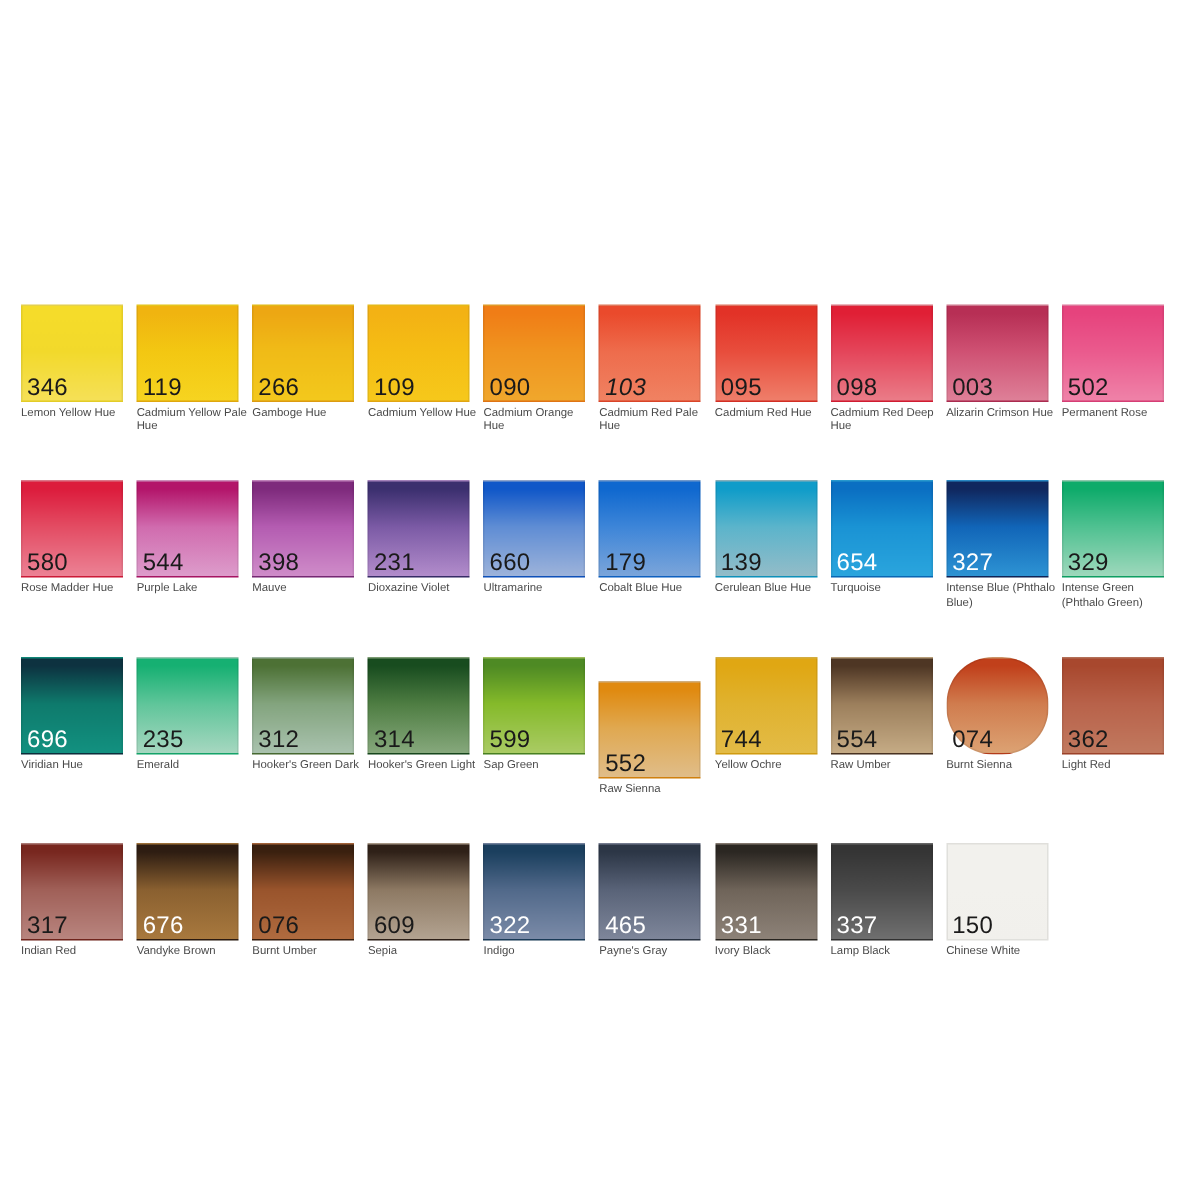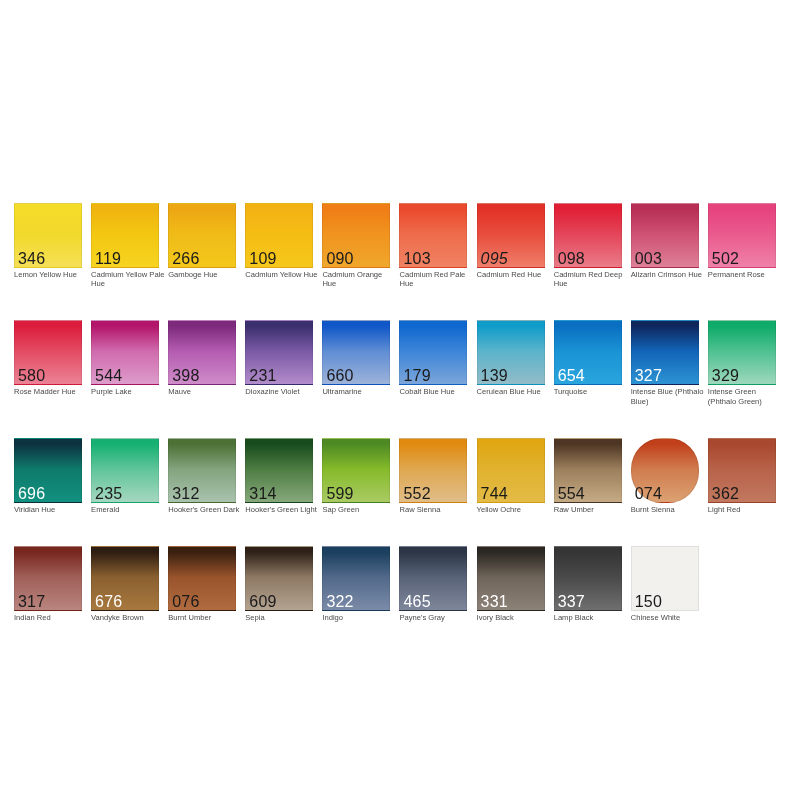--- a/index.html
+++ b/index.html
@@ -100,27 +100,27 @@
         </div>
         <div class="swatch-name">Cadmium Yellow Hue</div>
       </div>
       <div class="swatch-cell">
         <div class="swatch-chip" style="background: linear-gradient(rgb(240, 125, 22) 0%, rgb(240, 125, 22) 8%, rgb(240, 148, 31) 48%, rgb(240, 167, 44) 100%);">
           <div class="swatch-code">090</div>
         </div>
         <div class="swatch-name">Cadmium Orange Hue</div>
       </div>
       <div class="swatch-cell">
-        <div class="swatch-chip" style="background: linear-gradient(rgb(234, 74, 44) 0%, rgb(234, 74, 44) 8%, rgb(238, 108, 76) 48%, rgb(240, 130, 98) 100%);">
+        <div class="swatch-chip" style="background: linear-gradient(rgb(234, 74, 44) 0%, rgb(234, 74, 44) 8%, rgb(238, 108, 76) 48%, rgb(240, 130, 98) 100%); font-style: italic;">
           <div class="swatch-code">103</div>
         </div>
         <div class="swatch-name">Cadmium Red Pale Hue</div>
       </div>
       <div class="swatch-cell">
-        <div class="swatch-chip" style="background: linear-gradient(rgb(226, 50, 39) 0%, rgb(226, 50, 39) 8%, rgb(232, 77, 60) 48%, rgb(239, 126, 106) 100%); font-style: italic;">
+        <div class="swatch-chip" style="background: linear-gradient(rgb(226, 50, 39) 0%, rgb(226, 50, 39) 8%, rgb(232, 77, 60) 48%, rgb(239, 126, 106) 100%);">
           <div class="swatch-code">095</div>
         </div>
         <div class="swatch-name">Cadmium Red Hue</div>
       </div>
       <div class="swatch-cell">
         <div class="swatch-chip" style="background: linear-gradient(rgb(224, 31, 53) 0%, rgb(224, 31, 53) 8%, rgb(228, 69, 90) 48%, rgb(234, 124, 136) 100%);">
           <div class="swatch-code">098</div>
         </div>
         <div class="swatch-name">Cadmium Red Deep Hue</div>
       </div>
@@ -220,21 +220,21 @@
         </div>
         <div class="swatch-name">Hooker's Green Light</div>
       </div>
       <div class="swatch-cell">
         <div class="swatch-chip" style="background: linear-gradient(rgb(78, 138, 36) 0%, rgb(78, 138, 36) 8%, rgb(133, 186, 42) 48%, rgb(170, 203, 100) 100%); text-align: center;">
           <div class="swatch-code">599</div>
         </div>
         <div class="swatch-name">Sap Green</div>
       </div>
       <div class="swatch-cell">
-        <div class="swatch-chip" style="background: linear-gradient(rgb(224, 138, 16) 0%, rgb(224, 138, 16) 8%, rgb(224, 168, 80) 48%, rgb(224, 189, 137) 100%);">
+        <div class="swatch-chip" style="background: linear-gradient(rgb(224, 138, 16) 0%, rgb(224, 138, 16) 8%, rgb(224, 168, 80) 48%, rgb(224, 189, 137) 100%); margin-top: 16px;">
           <div class="swatch-code">552</div>
         </div>
         <div class="swatch-name">Raw Sienna</div>
       </div>
       <div class="swatch-cell">
         <div class="swatch-chip" style="background: linear-gradient(rgb(224, 167, 19) 0%, rgb(224, 167, 19) 8%, rgb(224, 178, 46) 48%, rgb(227, 187, 70) 100%);">
           <div class="swatch-code">744</div>
         </div>
         <div class="swatch-name">Yellow Ochre</div>
       </div>

